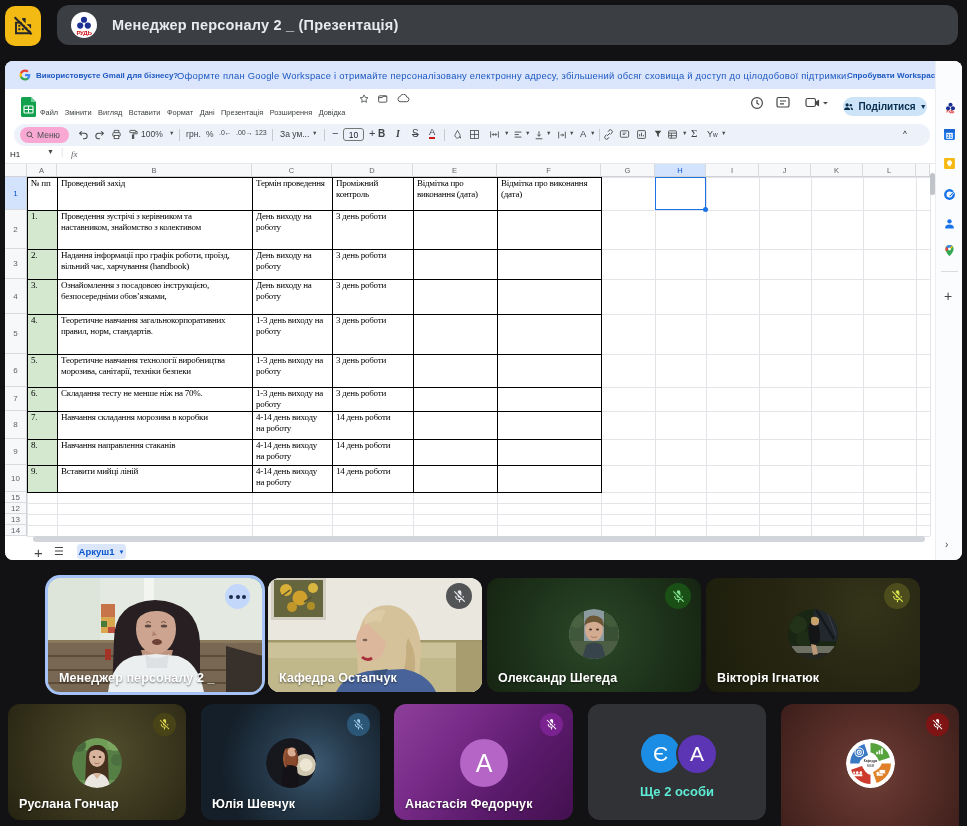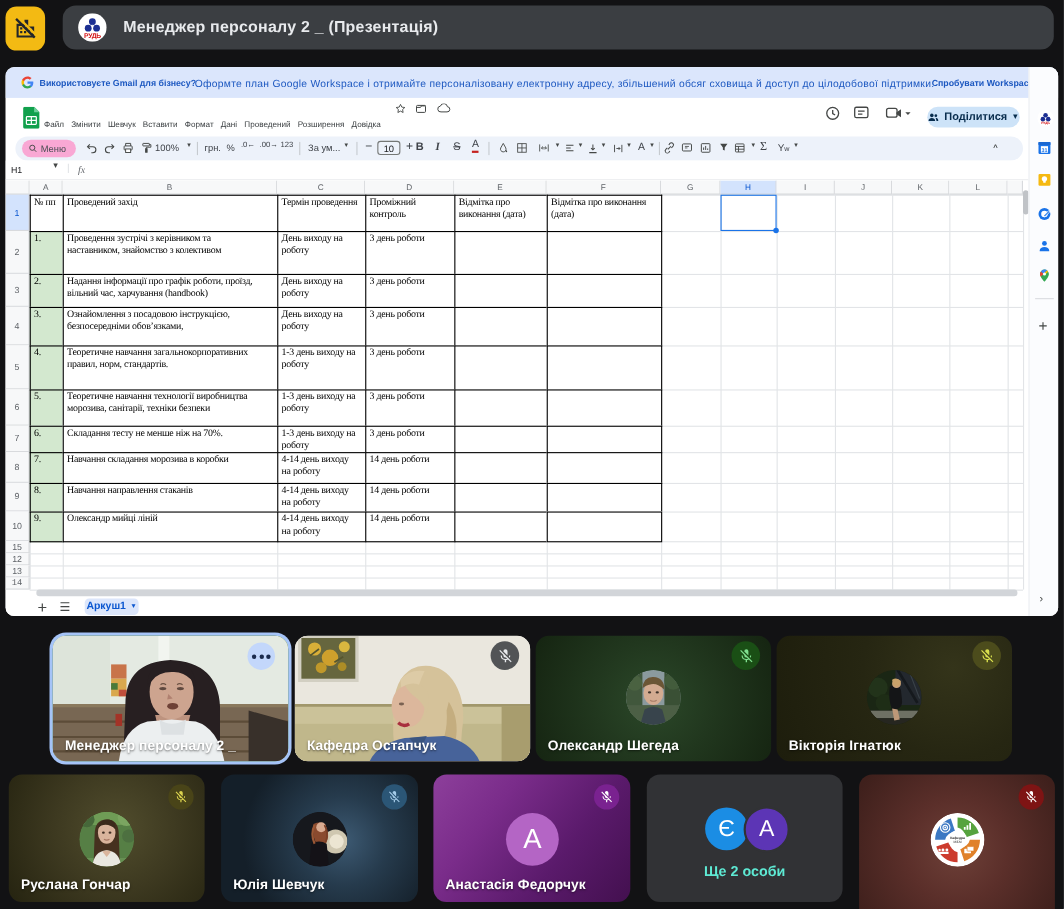--- a/index.html
+++ b/index.html
@@ -92,25 +92,25 @@
         <rect x="1" y="2" width="9" height="7" rx="1"></rect>
         <path d="M1 4h4l1-1.5h4"></path>
       </g>
       <g transform="translate(42,0)">
         <path d="M3.5 8.5h6a2.6 2.6 0 0 0 .4-5.2 3.6 3.6 0 0 0-7-.6A2.9 2.9 0 0 0 3.5 8.5z"></path>
       </g>
     </svg>
   <div class="smenu">
       <span>Файл</span>
       <span>Змінити</span>
-      <span>Шевчук</span>
+      <span>Вигляд</span>
       <span>Вставити</span>
       <span>Формат</span>
       <span>Дані</span>
-      <span>Проведений</span>
+      <span>Презентація</span>
       <span>Розширення</span>
       <span>Довідка</span>
     </div>
 
   <svg style="position:absolute;left:745px;top:35px" width="90" height="14" viewBox="0 0 90 14" fill="none" stroke="#444746" stroke-width="1.2">
       <g>
         <circle cx="7" cy="7" r="5.4"></circle>
         <path d="M7 4v3.2l2.2 1.3"></path>
       </g>
       <g transform="translate(26,0)">
@@ -344,21 +344,21 @@
 <div class="cell" style="left:327px;top:247px;width:81px;height:28px;">14 день роботи</div>
 <div class="cell" style="left:408px;top:247px;width:84px;height:28px;"></div>
 <div class="cell" style="left:492px;top:247px;width:105px;height:28px;border-right:1px solid #000;"></div>
 <div class="cell green" style="left:22px;top:275px;width:30px;height:26px;">8.</div>
 <div class="cell" style="left:52px;top:275px;width:195px;height:26px;">Навчання направлення стаканів</div>
 <div class="cell" style="left:247px;top:275px;width:80px;height:26px;">4-14 день виходу<br>на роботу</div>
 <div class="cell" style="left:327px;top:275px;width:81px;height:26px;">14 день роботи</div>
 <div class="cell" style="left:408px;top:275px;width:84px;height:26px;"></div>
 <div class="cell" style="left:492px;top:275px;width:105px;height:26px;border-right:1px solid #000;"></div>
 <div class="cell green" style="left:22px;top:301px;width:30px;height:28px;border-bottom:1px solid #000;">9.</div>
-<div class="cell" style="left:52px;top:301px;width:195px;height:28px;border-bottom:1px solid #000;">Олександр мийці ліній</div>
+<div class="cell" style="left:52px;top:301px;width:195px;height:28px;border-bottom:1px solid #000;">Вставити мийці ліній</div>
 <div class="cell" style="left:247px;top:301px;width:80px;height:28px;border-bottom:1px solid #000;">4-14 день виходу<br>на роботу</div>
 <div class="cell" style="left:327px;top:301px;width:81px;height:28px;border-bottom:1px solid #000;">14 день роботи</div>
 <div class="cell" style="left:408px;top:301px;width:84px;height:28px;border-bottom:1px solid #000;"></div>
 <div class="cell" style="left:492px;top:301px;width:105px;height:28px;border-bottom:1px solid #000;border-right:1px solid #000;"></div>
 <div style="position:absolute;left:650px;top:13px;width:51px;height:33px;border:1.5px solid #1a73e8;z-index:3"></div>
 <div style="position:absolute;left:698px;top:43px;width:5px;height:5px;border-radius:50%;background:#1a73e8;z-index:4"></div>
     </div>
 
   <div style="position:absolute;left:28px;top:475px;width:892px;height:6px;border-radius:3px;background:#d2d5d9"></div>
 
@@ -403,21 +403,21 @@
         <path fill="#ea4335" d="M6 5a7.5 7.5 0 0 0-1.5 4.5c0 1.4.5 2.9 1.3 4.4l4.5-4.7z"></path>
         <path fill="#fbbc04" d="M16.5 3l-6.2 6.2 2 2L17.9 6A7.6 7.6 0 0 0 16.5 3z"></path>
         <circle cx="12" cy="9.3" r="2.6" fill="#fff"></circle>
       </svg>
     <div style="position:absolute;left:5px;top:210px;width:17px;height:1px;background:#dadce0"></div>
     <span style="position:absolute;left:8px;top:227px;font-size:14px;color:#444746">+</span>
     <span style="position:absolute;left:9px;top:478px;font-size:10px;color:#444746">›</span>
   </div>
 </div>
 
-<div class="tile" style="left:48px;top:578px;width:214px;height:114px;box-shadow:0 0 0 3px #a5c3f7;background:#4d7c0f">
+<div class="tile" style="left:48px;top:578px;width:214px;height:114px;box-shadow:0 0 0 3px #a5c3f7;background:#0369a1">
   <svg width="214" height="114" viewBox="0 0 214 114" preserveAspectRatio="none" style="position:absolute;left:0;top:0">
     <rect width="214" height="114" fill="#e4eae2"></rect>
     <rect x="0" y="0" width="52" height="64" fill="#dde4da"></rect>
     <rect x="96" y="0" width="10" height="64" fill="#f2f5f0"></rect>
     <rect x="53" y="26" width="14" height="13" fill="#c8744a"></rect>
     <rect x="53" y="39" width="14" height="16" fill="#d9a84e"></rect>
     <rect x="53" y="43" width="6" height="6" fill="#4a7a3a"></rect>
     <rect x="60" y="49" width="7" height="6" fill="#bf4f3c"></rect>
     <rect x="0" y="62" width="214" height="52" fill="#786753"></rect>
     <rect x="0" y="62" width="214" height="3" fill="#8a795d"></rect>

